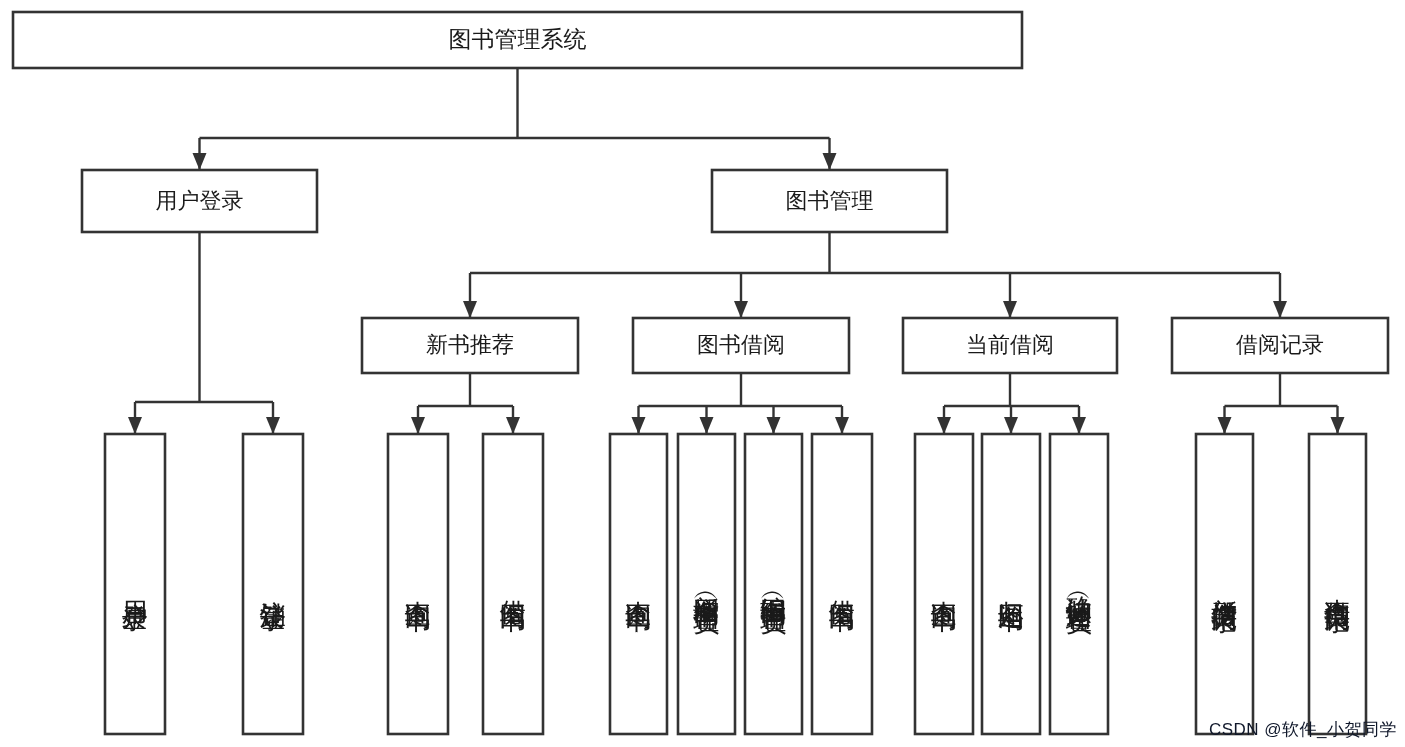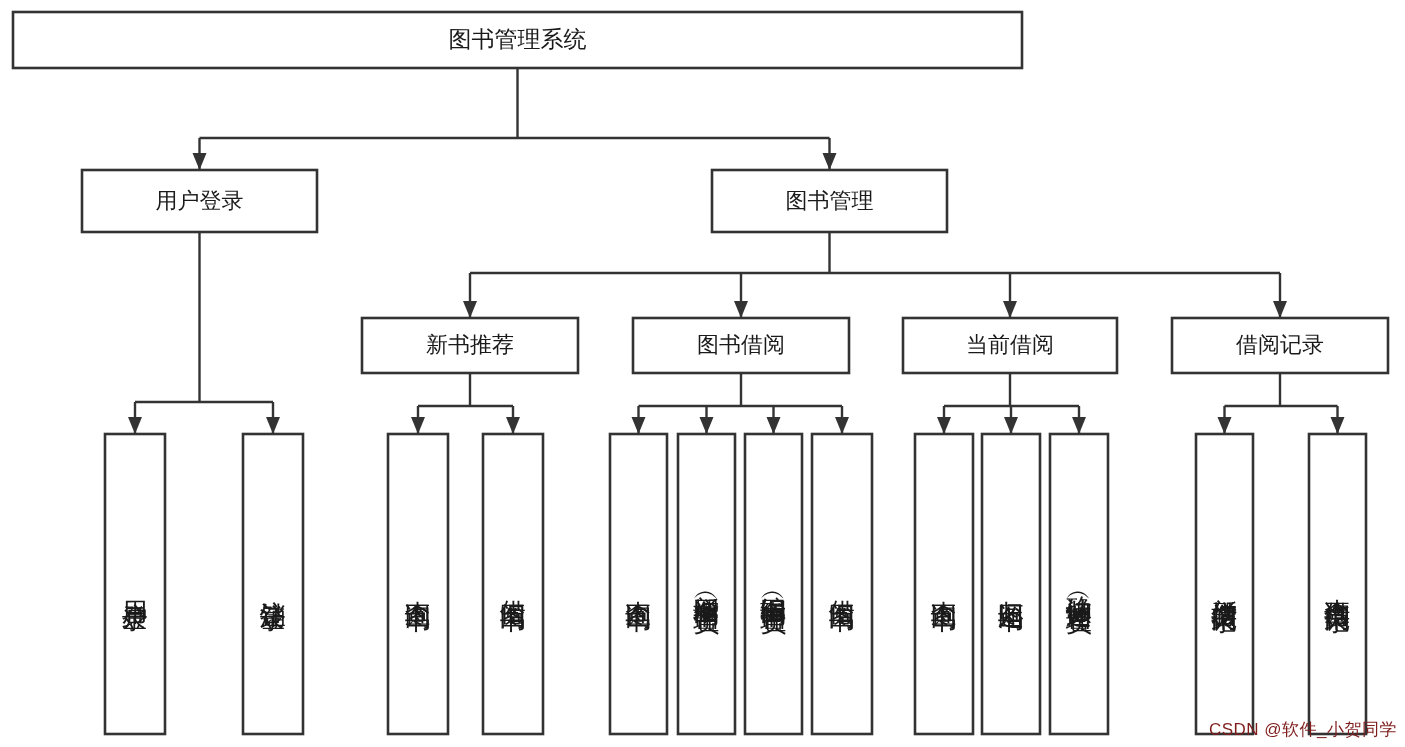--- a/index.html
+++ b/index.html
@@ -70,21 +70,21 @@
     justify-content: center;
     white-space: nowrap;
     pointer-events: none;
   }
   #watermark {
     position: absolute;
     right: 8px;
     bottom: 6px;
     font-family: "Liberation Sans", "DejaVu Sans", sans-serif;
     font-size: 17px;
-    color: #7f1d1d;
+    color: #0f172a;
     letter-spacing: 0.5px;
     white-space: nowrap;
   }
 </style>
 </head>
 <body>
 
 <div id="diagram-root">
 
   <svg id="tree-svg" viewBox="0 0 1405 747" xmlns="http://www.w3.org/2000/svg">

